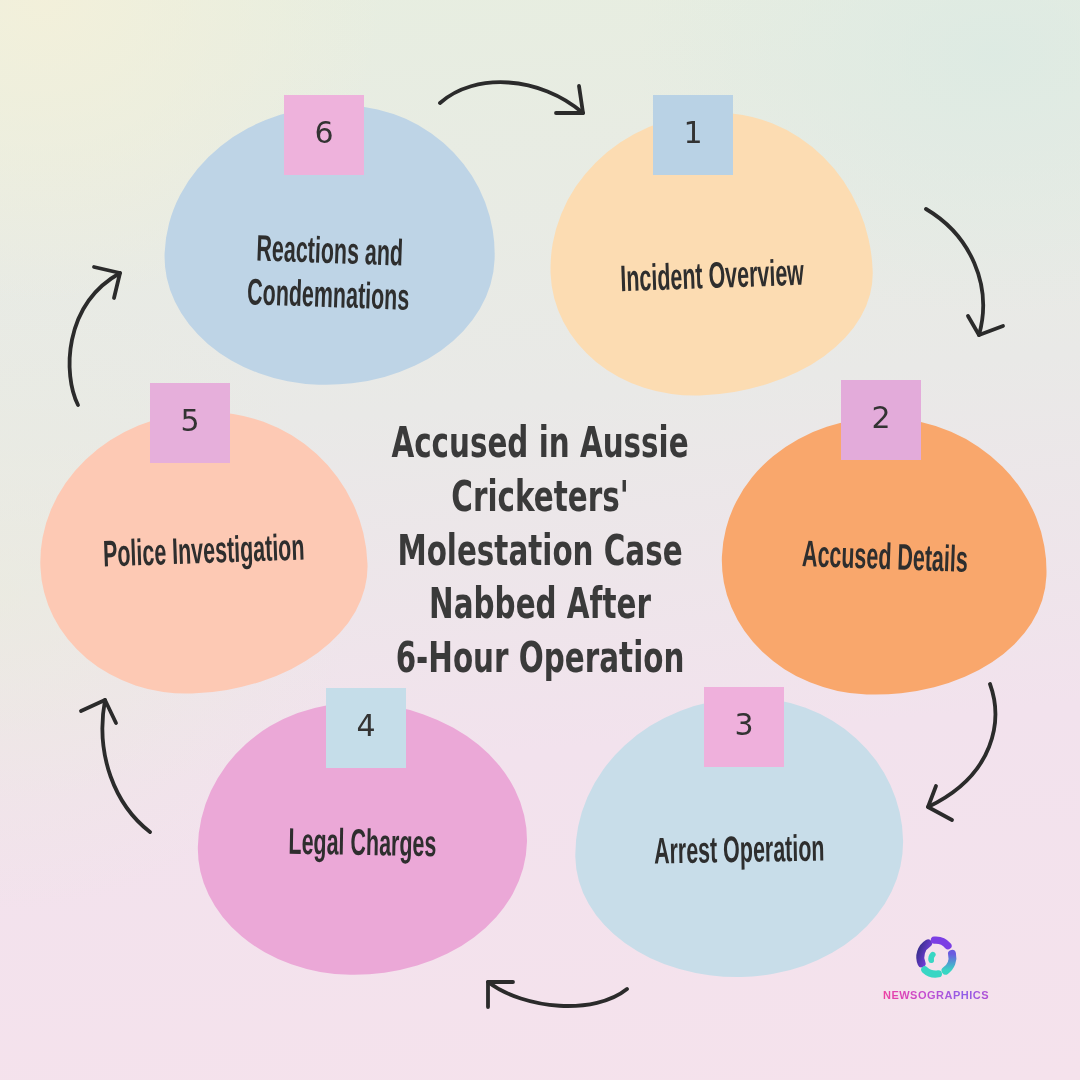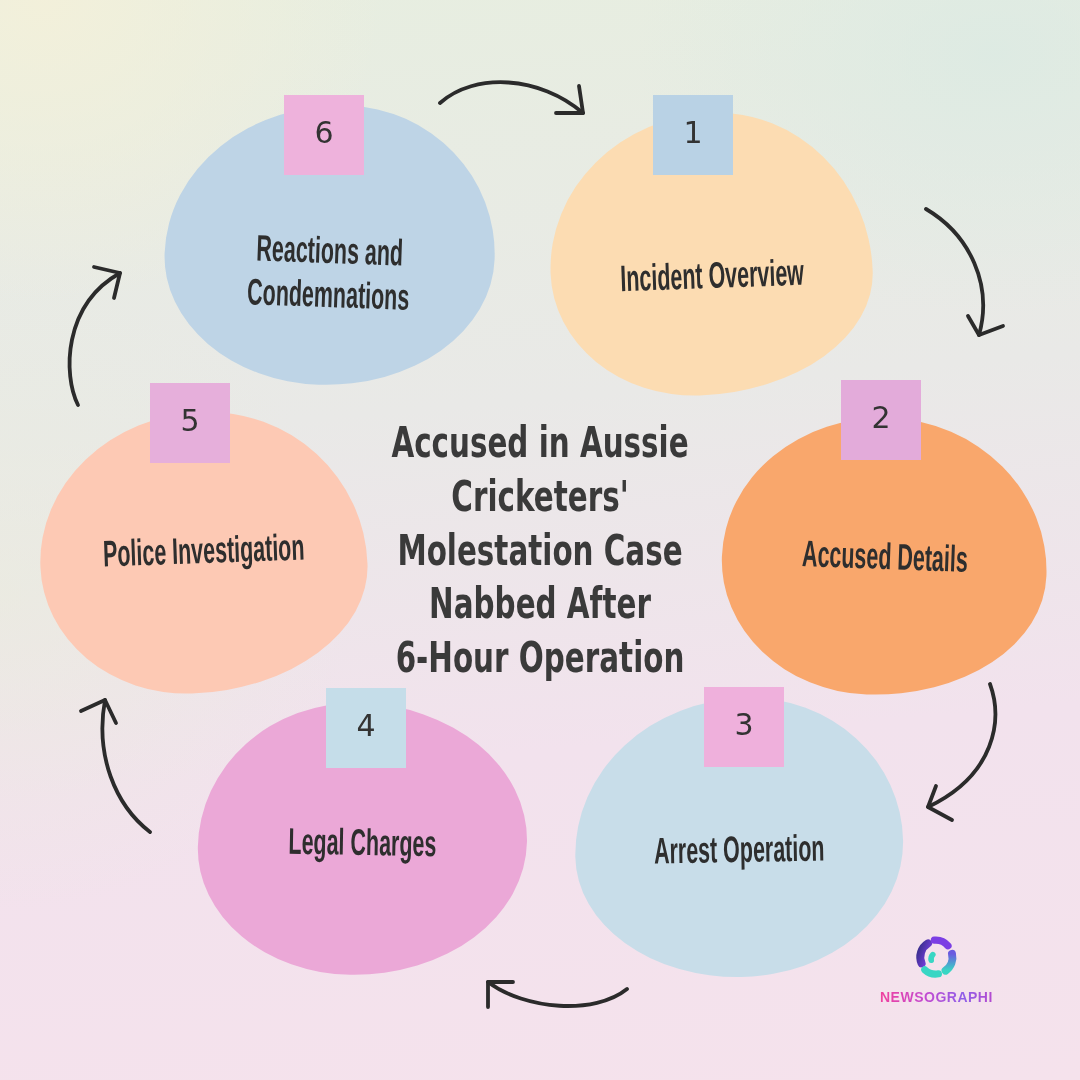--- a/index.html
+++ b/index.html
@@ -52,21 +52,21 @@
          transform:scaleX(.70);transform-origin:center;}
   
   .arrow{position:absolute;z-index:2;}
   .arrow path{fill:none;stroke:#2b2b2b;stroke-width:3.8;stroke-linecap:round;stroke-linejoin:round;}
   .a1{left:430px;top:70px;}  .a2{left:915px;top:200px;} .a3{left:915px;top:670px;}
   .a4{left:470px;top:955px;} .a5{left:60px;top:690px;}  .a6{left:45px;top:255px;}
   
   .brand{position:absolute;left:880px;top:933px;width:112px;z-index:4;text-align:center;}
   .brand-icon{width:48px;height:48px;margin:0 auto;}
   .brand-name{margin-top:4px;font-family:"Liberation Sans",sans-serif;font-weight:700;
-              font-size:14px;letter-spacing:.5px;color:#c24ac4;}
+              font-size:11px;letter-spacing:.5px;color:#c24ac4;}
   @supports ((-webkit-background-clip:text) or (background-clip:text)){
     .brand-name{background:linear-gradient(90deg,#f0419f 0%,#c44ad0 40%,#8f5fe8 75%,#b44ad0 100%);
                 -webkit-background-clip:text;background-clip:text;color:transparent;}
   }
 </style>
 </head>
 <body>
 
 <div class="canvas">
 

